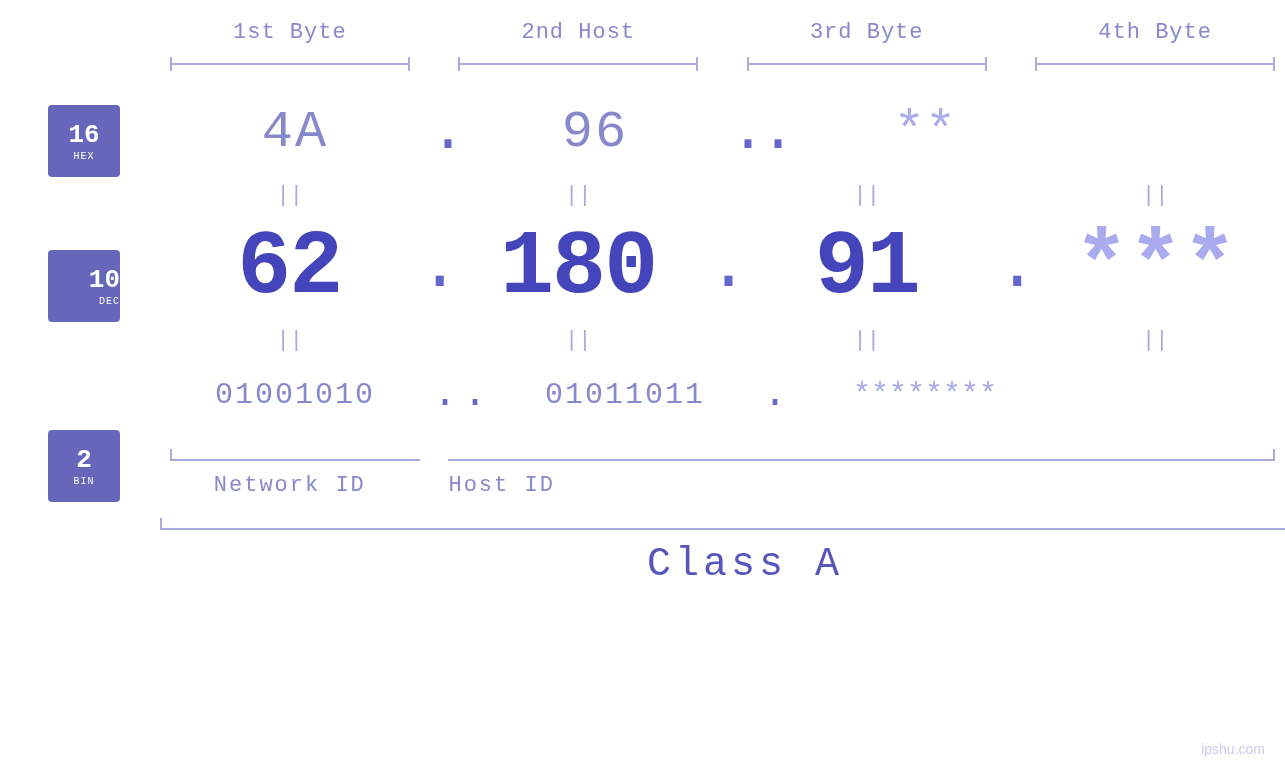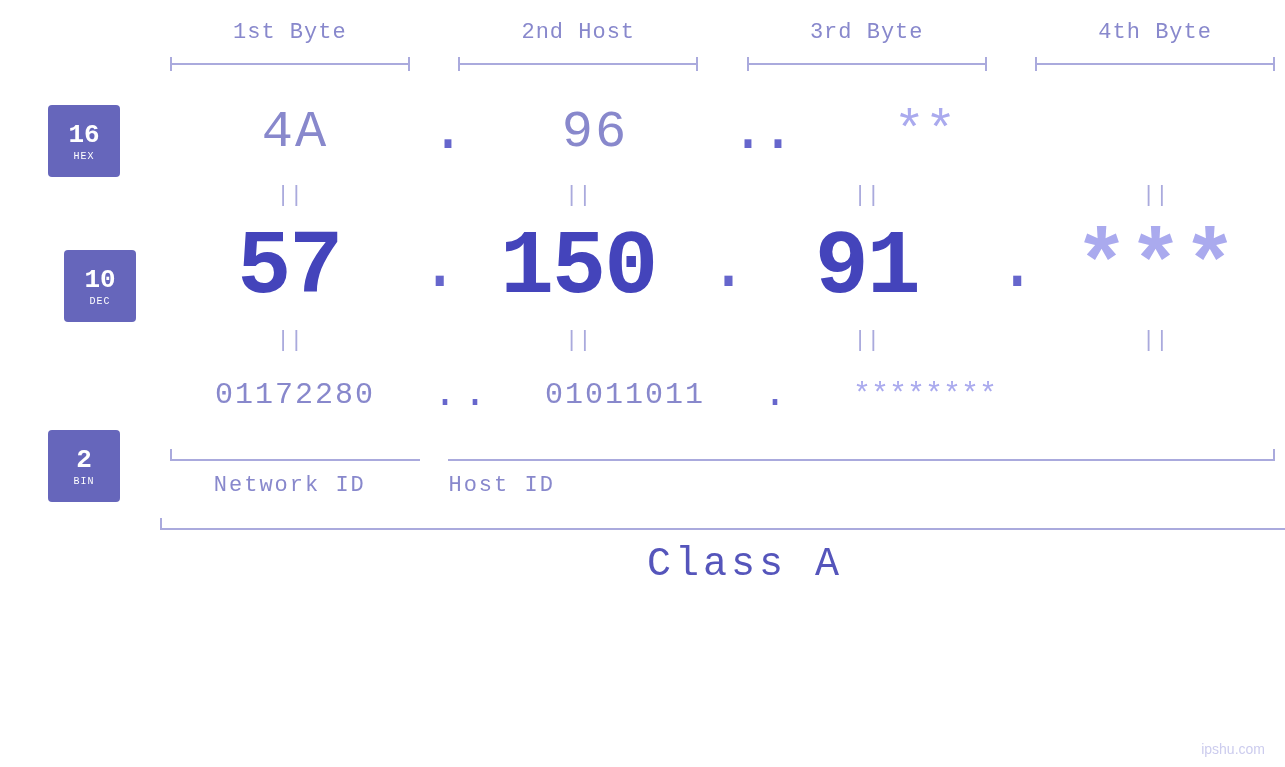--- a/index.html
+++ b/index.html
@@ -255,21 +255,22 @@
 
     
     .badge-hex {
       position: absolute;
       top: 20px;
       left: 48px;
     }
     .badge-dec {
       position: absolute;
       top: 165px;
-      left: 64px;
+      left: 48px;
+      align-items: flex-end;
     }
     .badge-bin {
       position: absolute;
       top: 345px;
       left: 48px;
     }
   </style>
 </head>
 <body>
 
@@ -335,25 +336,25 @@
       <div class="eq-cell">||</div>
     </div>
 
     <div class="badge badge-dec">
       <span class="badge-num">10</span>
       <span class="badge-label">DEC</span>
     </div>
 
     <div class="row" style="height:115px;">
       <div class="cell">
-        <span class="val-dec">57</span>
+        <span class="val-dec">62</span>
       </div>
       <div class="dot" style="font-size:70px;line-height:115px;">.</div>
       <div class="cell">
-        <span class="val-dec">150</span>
+        <span class="val-dec">180</span>
       </div>
       <div class="dot" style="font-size:70px;line-height:115px;">.</div>
       <div class="cell">
         <span class="val-dec">91</span>
       </div>
       <div class="dot" style="font-size:70px;line-height:115px;">.</div>
       <div class="cell">
         <span class="val-masked-dec">***</span>
       </div>
     </div>
@@ -368,21 +369,21 @@
       <div class="eq-cell">||</div>
     </div>
 
     <div class="badge badge-bin">
       <span class="badge-num">2</span>
       <span class="badge-label">BIN</span>
     </div>
 
     <div class="row" style="height:80px;">
       <div class="cell">
-        <span class="val-bin">01172280</span>
+        <span class="val-bin">01001010</span>
       </div>
       <div class="dot" style="font-size:40px;line-height:80px;">.</div>
       <div class="dot" style="font-size:40px;line-height:80px;">.</div>
       <div class="cell">
         <span class="val-bin">01011011</span>
       </div>
       <div class="dot" style="font-size:40px;line-height:80px;">.</div>
       <div class="cell">
         <span class="val-masked-bin">********</span>
       </div>

